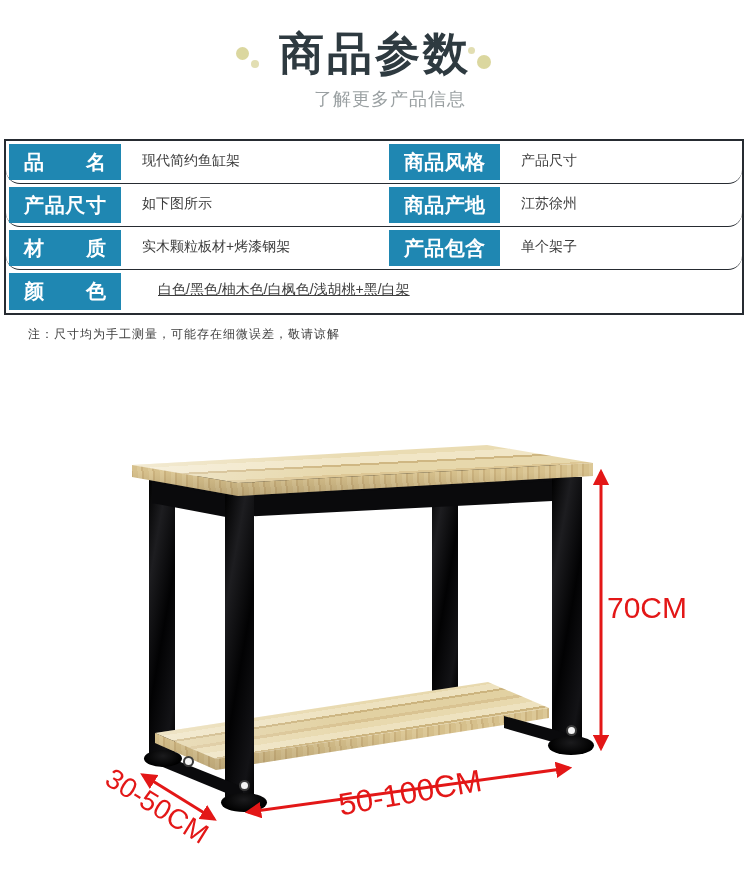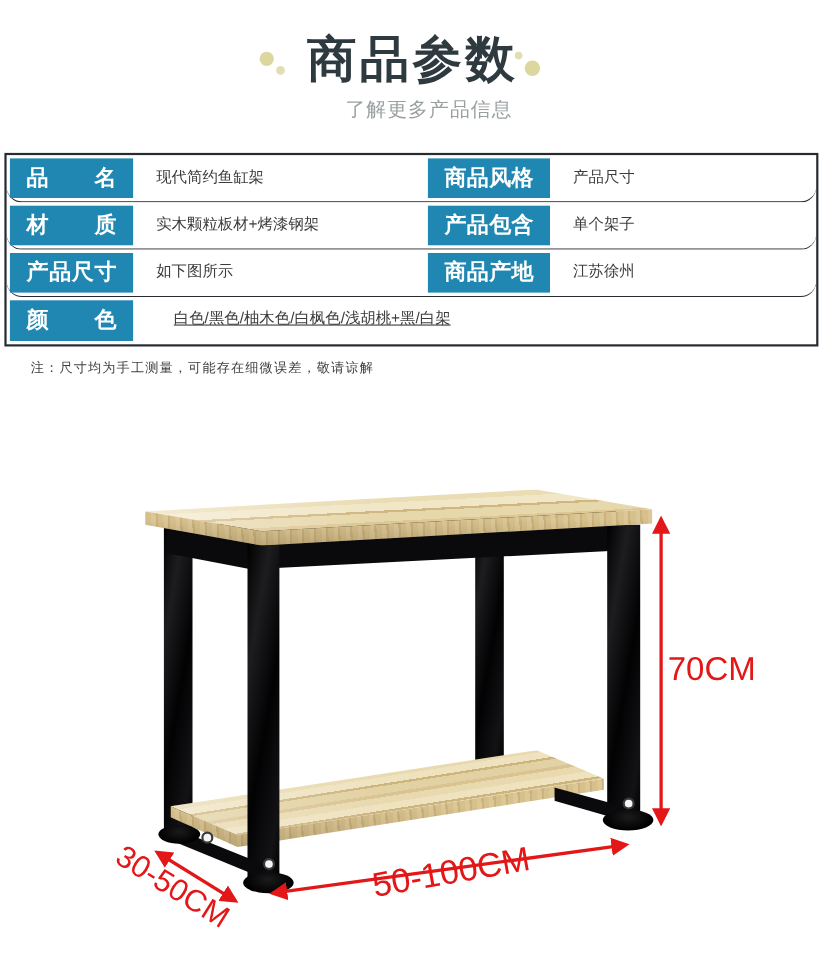--- a/index.html
+++ b/index.html
@@ -76,30 +76,30 @@
   <div class="subtitle">了解更多产品信息</div>
 
   <div class="spec">
     <div class="t-row">
       <div class="lbl">品名</div>
       <div class="val">现代简约鱼缸架</div>
       <div class="lbl">商品风格</div>
       <div class="val">产品尺寸</div>
     </div>
     <div class="t-row">
+      <div class="lbl">产品尺寸</div>
+      <div class="val">如下图所示</div>
+      <div class="lbl">商品产地</div>
+      <div class="val">江苏徐州</div>
+    </div>
+    <div class="t-row">
       <div class="lbl">材质</div>
       <div class="val">实木颗粒板材+烤漆钢架</div>
       <div class="lbl">产品包含</div>
       <div class="val">单个架子</div>
-    </div>
-    <div class="t-row">
-      <div class="lbl">产品尺寸</div>
-      <div class="val">如下图所示</div>
-      <div class="lbl">商品产地</div>
-      <div class="val">江苏徐州</div>
     </div>
     <div class="t-row">
       <div class="lbl">颜色</div>
       <div class="val span3">白色/黑色/柚木色/白枫色/浅胡桃+黑/白架</div>
     </div>
   </div>
 
   <div class="note">注：尺寸均为手工测量，可能存在细微误差，敬请谅解</div>
 
   <div class="diagram">

